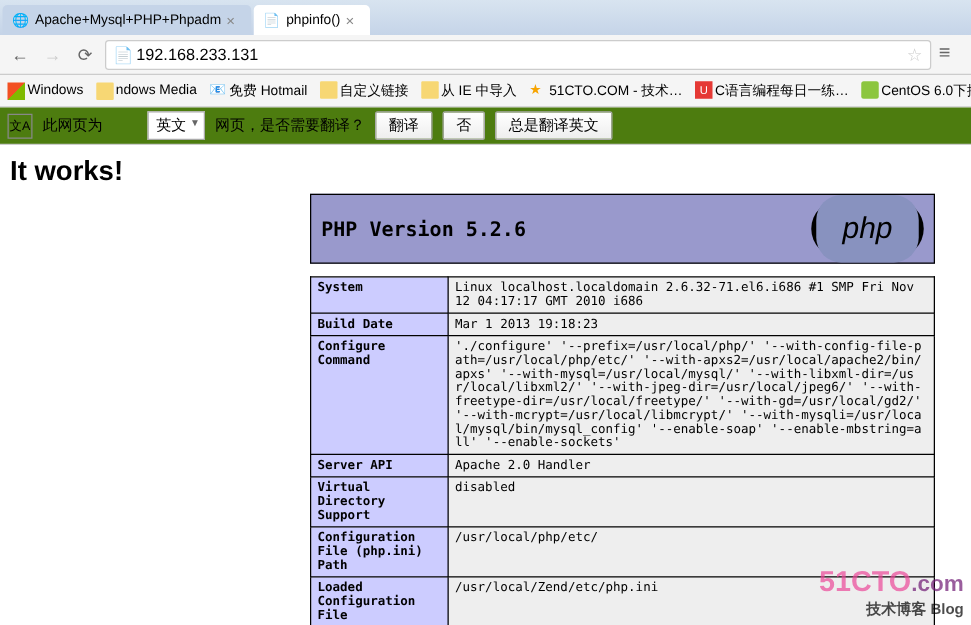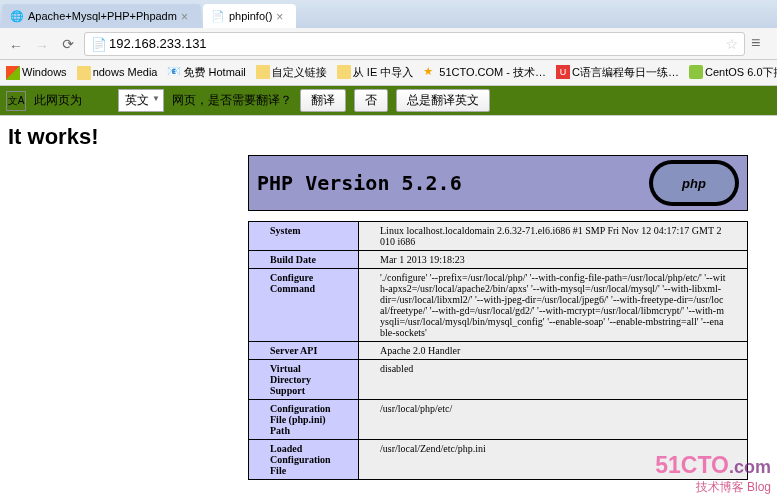--- a/index.html
+++ b/index.html
@@ -38,33 +38,33 @@
 .lang-sel::after { content: "▼"; font-size: 8px; position: absolute; right: 3px; top: 4px; color: #666; }
 .trans-btn { border: 1px solid #aaa; padding: 2px 10px; background: linear-gradient(#fff, #eee); border-radius: 2px; font-size: 12px; cursor: pointer; }
 
 
 .page { padding: 8px; font-family: "Times New Roman", serif; }
 .it-works { font-size: 22px; font-weight: bold; margin-bottom: 5px; font-family: Liberation Sans, sans-serif; }
 
 
 .phpinfo { margin-left: 240px; width: 500px; font-family: Verdana, sans-serif; font-size: 11px; }
 .php-header { background: #9999cc; border: 1px solid #000; padding: 8px; display: flex; align-items: center; justify-content: space-between; height: 56px; }
-.php-title { font-size: 20px; font-weight: bold; font-family: monospace; }
+.php-title { font-size: 16px; font-weight: bold; font-family: monospace; }
 .php-logo { width: 90px; height: 46px; background: #000; border-radius: 24px; display: flex; align-items: center; justify-content: center; }
-.php-logo-inner { background: #8892bf; border-radius: 20px; width: 82px; height: 38px; display: flex; align-items: center; justify-content: center; color: #000; font-weight: bold; font-size: 13px; font-style: italic; }
+.php-logo-inner { background: #8892bf; border-radius: 20px; width: 82px; height: 54px; display: flex; align-items: center; justify-content: center; color: #000; font-weight: normal; font-size: 24px; font-style: italic; }
 .php-table { width: 100%; border-collapse: collapse; margin-top: 10px; font-family: monospace; font-size: 10px; }
-.php-table td { border: 1px solid #000; padding: 3px 21px; vertical-align: top; font-family: Liberation Serif, serif; }
+.php-table td { border: 1px solid #000; padding: 3px 5px; vertical-align: top; }
 .php-table .h { background: #ccccff; font-weight: bold; width: 110px; }
 .php-table .v { background: #eeeeee; word-break: break-all; }
 
 
 .watermark { position: absolute; right: 6px; bottom: 4px; text-align: right; opacity: 0.7; font-family: Arial; }
 .watermark .a { font-size: 23px; color: #ec4899; font-weight: bold; }
 .watermark .a2 { font-size: 18px; color: #701a75; font-weight: bold; }
-.watermark .b { font-size: 12px; color: #be185d; }
+.watermark .b { font-size: 12px; color: #000000; font-weight: bold; }
 </style>
 </head>
 <body>
 
 <div class="tab-bar">
   <div class="tab inactive">
     <span class="tab-icon">🌐</span>
     <span>Apache+Mysql+PHP+Phpadm</span>
     <span class="tab-close">×</span>
   </div>

